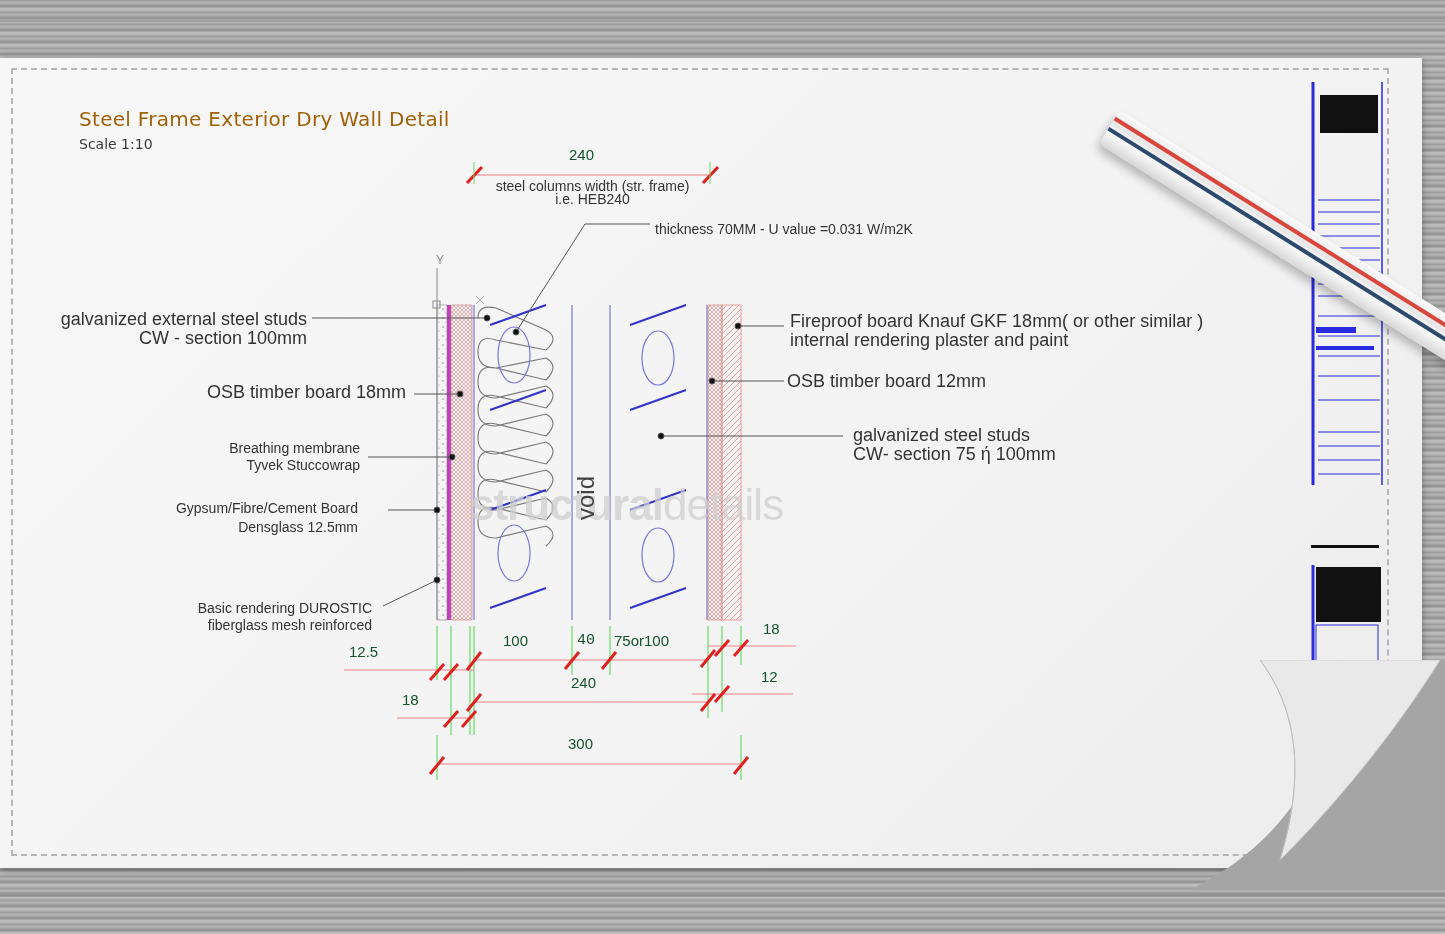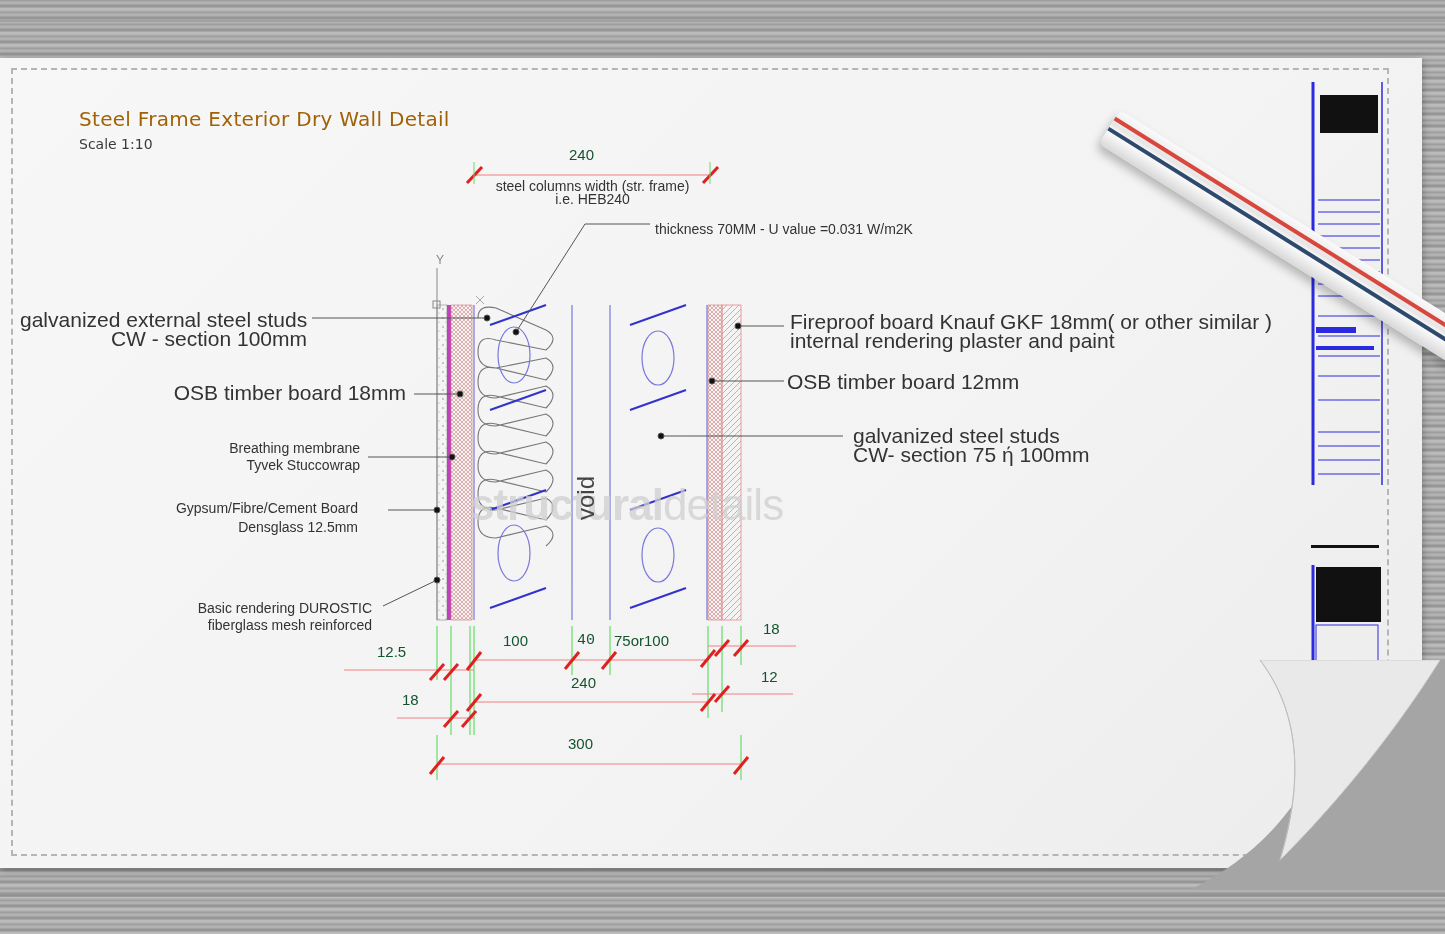--- a/index.html
+++ b/index.html
@@ -19,21 +19,21 @@
     border:2px dashed #b5b5b5; box-sizing:border-box;
   }
   .title {
     position:absolute; left:79px; top:107px; font-size:20px; color:#a16207;
     font-family:"DejaVu Sans", sans-serif; letter-spacing:.3px;
   }
   .subtitle {
     position:absolute; left:79px; top:136px; font-size:14px; color:#3a3a3a;
     font-family:"DejaVu Sans", sans-serif;
   }
-  .lbl { position:absolute; color:#333; font-size:21px; line-height:19px; white-space:nowrap; }
+  .lbl { position:absolute; color:#333; font-size:18px; line-height:19px; white-space:nowrap; }
   .lbl.sm { font-size:14px; line-height:17px; }
   .lbl.r { text-align:right; }
   .lbl.c { text-align:center; }
   .dim { position:absolute; font-size:15px; color:#14532d; }
   svg.drawing { position:absolute; left:0; top:0; }
   .watermark {
     position:absolute; left:470px; top:480px; font-size:44px; color:#cfcfcf;
     opacity:.75; letter-spacing:-1px; font-weight:bold;
   }
   .watermark span { font-weight:normal; }
@@ -259,21 +259,21 @@
     <div>internal rendering plaster and paint</div>
 </div>
 <div class="lbl" style="left:787px;top:372px;">
   <div>OSB timber board 12mm</div>
 </div>
 <div class="lbl" style="left:853px;top:426px;">
   <div>galvanized steel studs</div>
     <div>CW- section 75 ή 100mm</div>
 </div>
 
-<div class="dim" style="left:349px;top:643px;margin-left:28px;">12.5</div>
+<div class="dim" style="left:349px;top:643px;">12.5</div>
 <div class="dim" style="left:503px;top:632px;">100</div>
 <div class="dim" style="left:577px;top:632px;font-family:Liberation Mono, monospace;">40</div>
 <div class="dim" style="left:614px;top:632px;">75or100</div>
 <div class="dim" style="left:763px;top:620px;">18</div>
 <div class="dim" style="left:402px;top:691px;">18</div>
 <div class="dim" style="left:571px;top:674px;">240</div>
 <div class="dim" style="left:761px;top:668px;">12</div>
 <div class="dim" style="left:568px;top:735px;">300</div>
 
 <div class="ruler">

